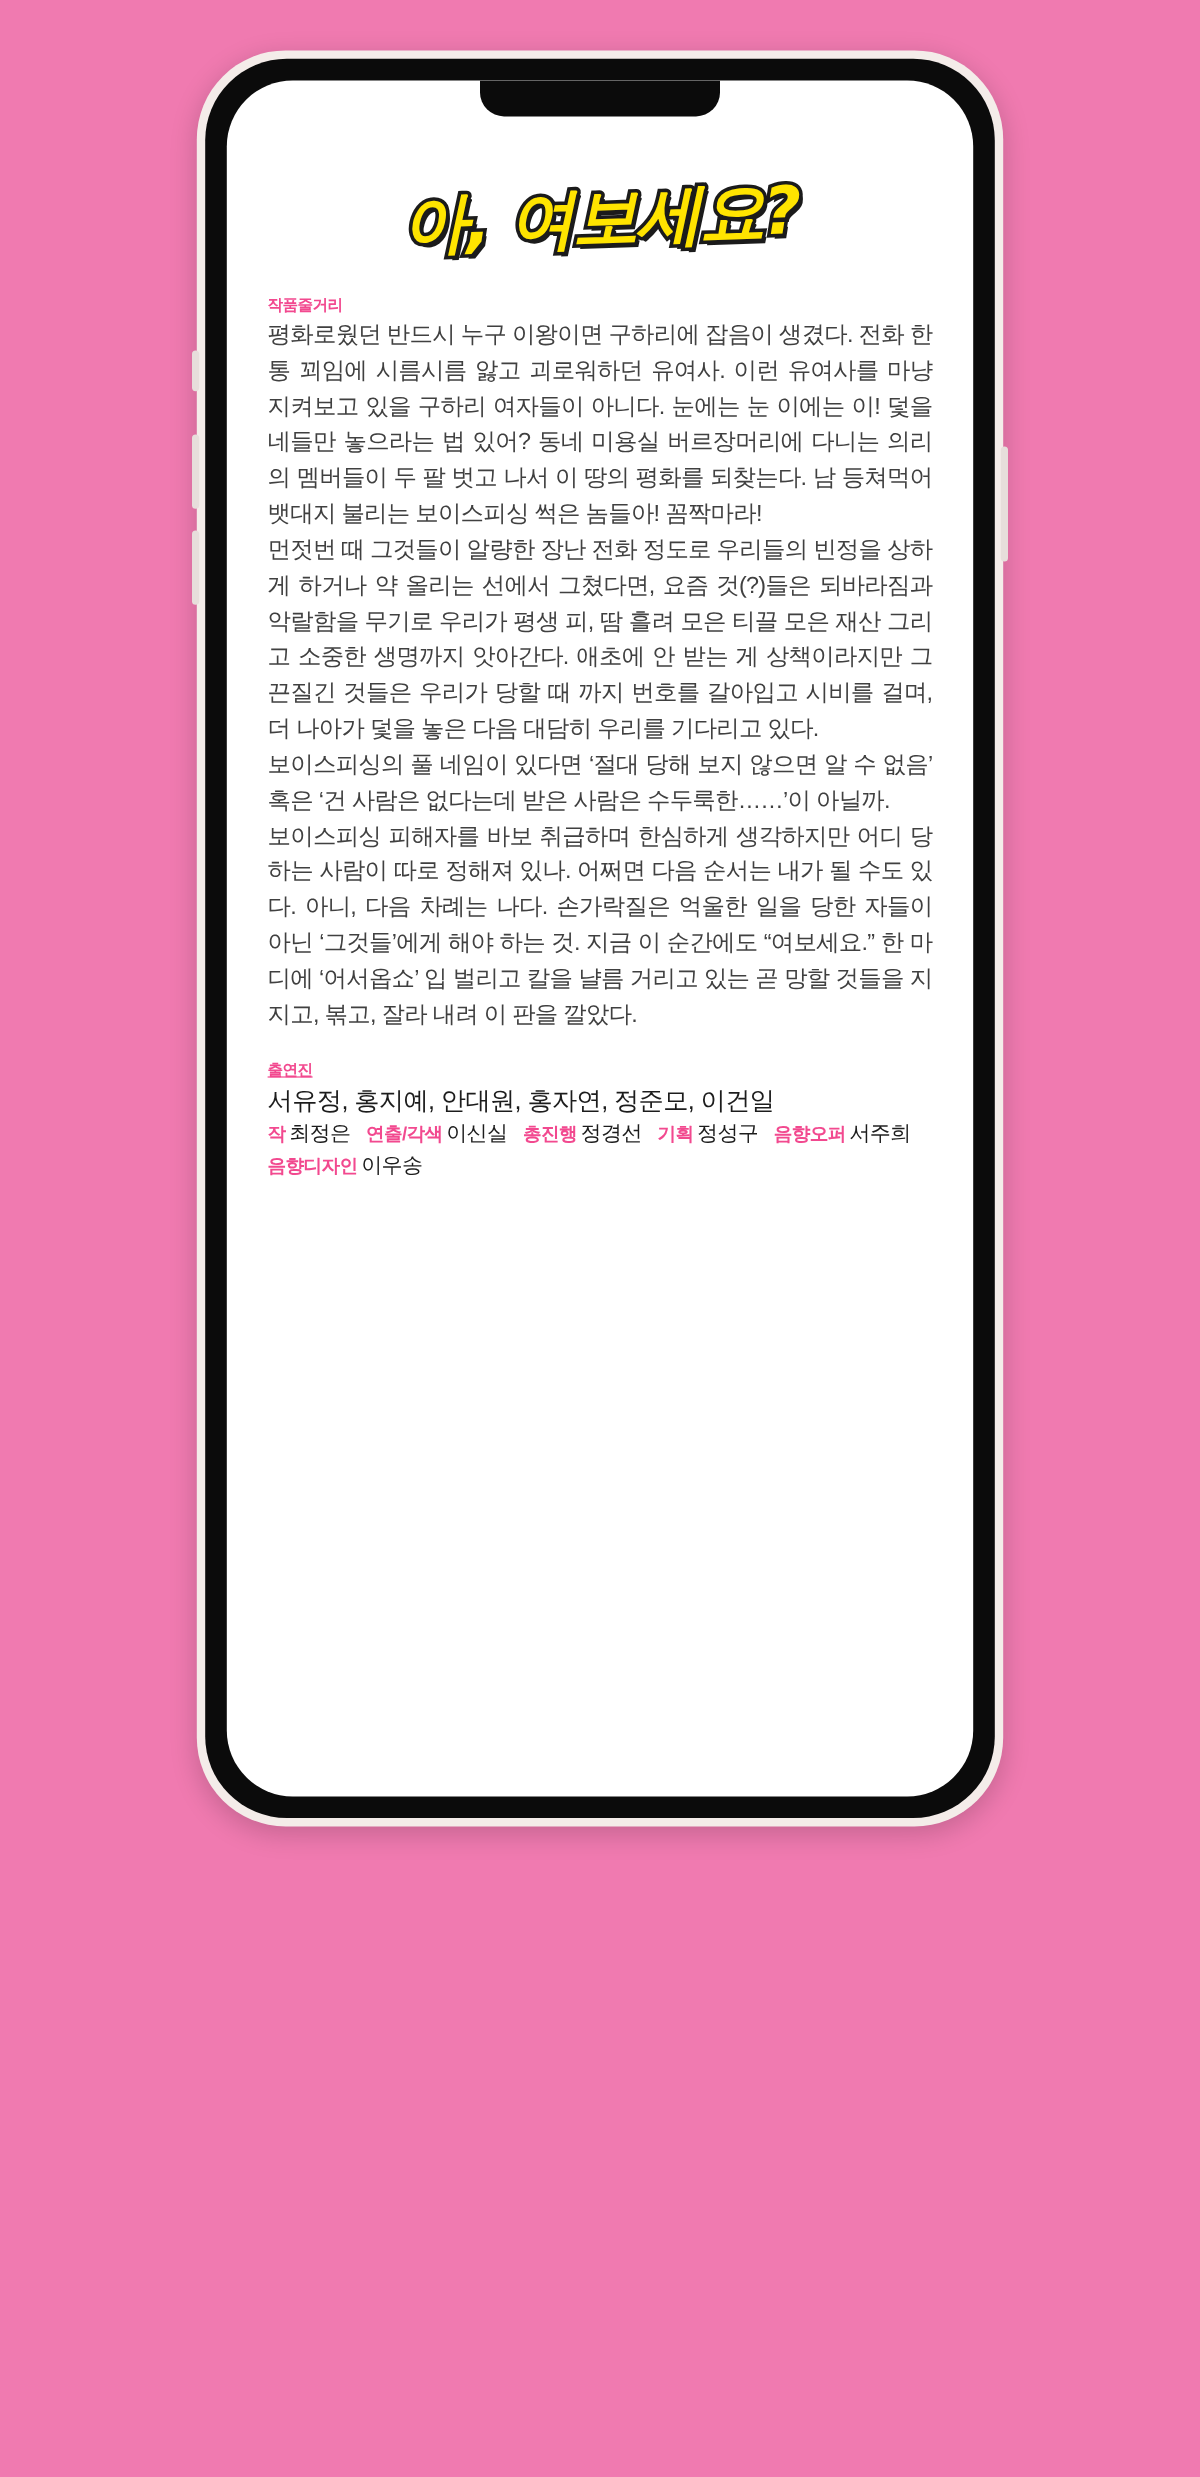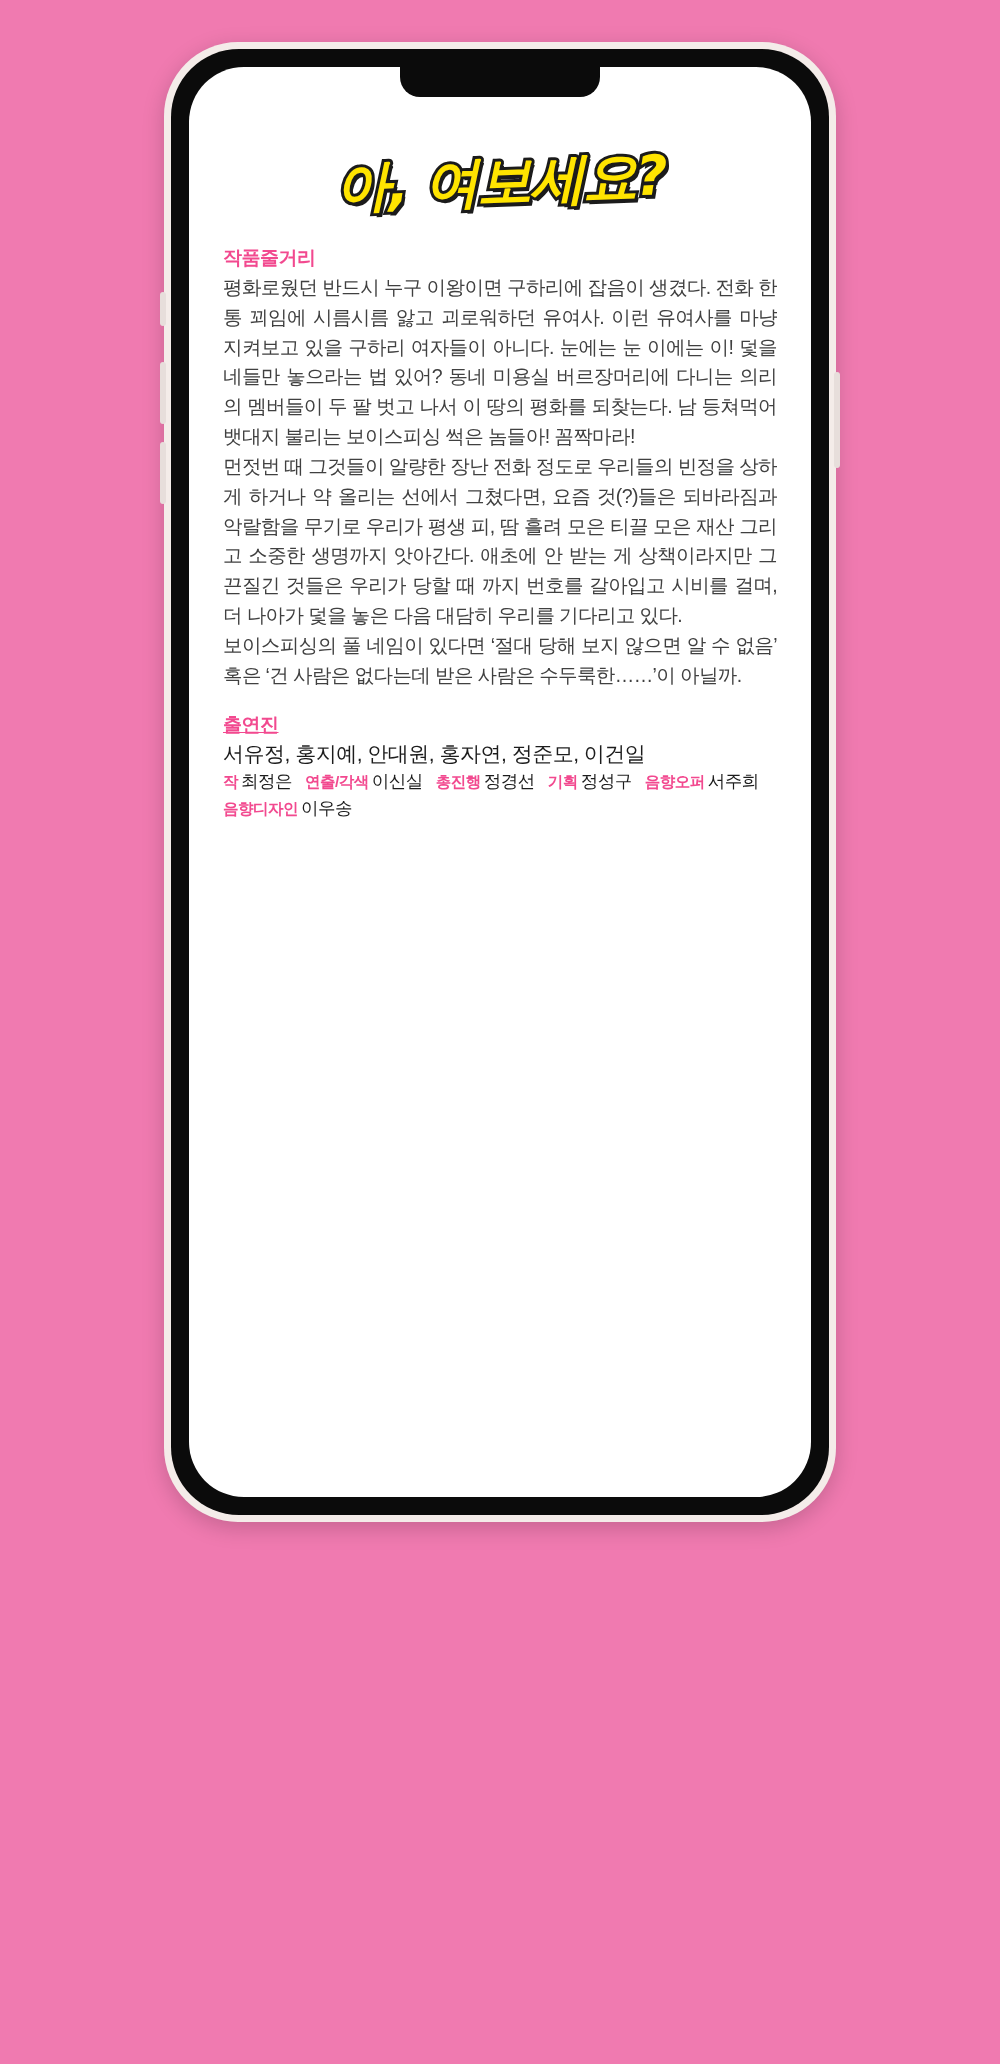--- a/index.html
+++ b/index.html
@@ -92,21 +92,21 @@
     -webkit-text-stroke: 6px #1b1b1b;
     paint-order: stroke fill;
     text-shadow:
       3px 4px 0 #1b1b1b;
     transform: rotate(-2deg);
   }
 
   .section-head {
     color: #f2498f;
     font-weight: 700;
-    font-size: 19px;
+    font-size: 13px;
     margin: 0 0 2px 0;
     letter-spacing: -0.5px;
   }
   .section-head.sp-top { margin-top: 20px; }
   .section-head.sp-big { margin-top: 21px; text-decoration: underline; }
 
   .body-text {
     color: #404040;
     font-size: 19.5px;
     line-height: 1.53;
@@ -158,20 +158,21 @@
           </div>
 
           <h2 class="section-head">작품줄거리</h2>
           <div class="body-text">
             <p>평화로웠던 반드시 누구 이왕이면 구하리에 잡음이 생겼다. 전화 한 통 꾀임에 시름시름 앓고 괴로워하던 유여사. 이런 유여사를 마냥 지켜보고 있을 구하리 여자들이 아니다. 눈에는 눈 이에는 이! 덫을 네들만 놓으라는 법 있어? 동네 미용실 버르장머리에 다니는 의리의 멤버들이 두 팔 벗고 나서 이 땅의 평화를 되찾는다. 남 등쳐먹어 뱃대지 불리는 보이스피싱 썩은 놈들아! 꼼짝마라!</p>
           </div>
 
           <div class="body-text">
             <p>먼젓번 때 그것들이 알량한 장난 전화 정도로 우리들의 빈정을 상하게 하거나 약 올리는 선에서 그쳤다면, 요즘 것(?)들은 되바라짐과 악랄함을 무기로 우리가 평생 피, 땀 흘려 모은 티끌 모은 재산 그리고 소중한 생명까지 앗아간다. 애초에 안 받는 게 상책이라지만 그 끈질긴 것들은 우리가 당할 때 까지 번호를 갈아입고 시비를 걸며, 더 나아가 덫을 놓은 다음 대담히 우리를 기다리고 있다.</p>
             <p>보이스피싱의 풀 네임이 있다면 ‘절대 당해 보지 않으면 알 수 없음’ 혹은 ‘건 사람은 없다는데 받은 사람은 수두룩한……’이 아닐까.</p>
+            <p>보이스피싱 피해자를 바보 취급하며 한심하게 생각하지만 어디 당하는 사람이 따로 정해져 있나. 어쩌면 다음 순서는 내가 될 수도 있다. 아니, 다음 차례는 나다. 손가락질은 억울한 일을 당한 자들이 아닌 ‘그것들’에게 해야 하는 것. 지금 이 순간에도 “여보세요.” 한 마디에 ‘어서옵쇼’ 입 벌리고 칼을 냘름 거리고 있는 곧 망할 것들을 지지고, 볶고, 잘라 내려 이 판을 깔았다.</p>
           </div>
 
           <h2 class="section-head sp-big">출연진</h2>
           <p class="cast-line">서유정, 홍지예, 안대원, 홍자연, 정준모, 이건일</p>
 
           <div class="credits">
             <span><span class="role">작</span><span class="name">최정은</span></span><span><span class="role">연출/각색</span><span class="name">이신실</span></span><span><span class="role">총진행</span><span class="name">정경선</span></span><span><span class="role">기획</span><span class="name">정성구</span></span><span><span class="role">음향오퍼</span><span class="name">서주희</span></span><br><span><span class="role">음향디자인</span><span class="name">이우송</span></span>
           </div>
 
         </div>

